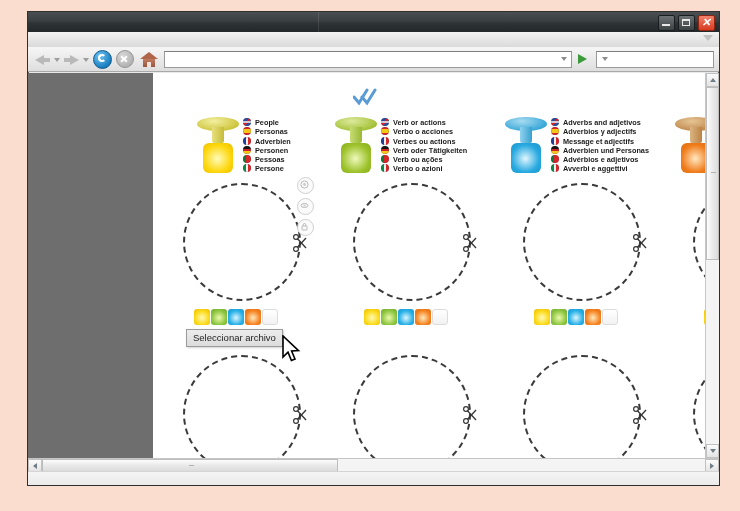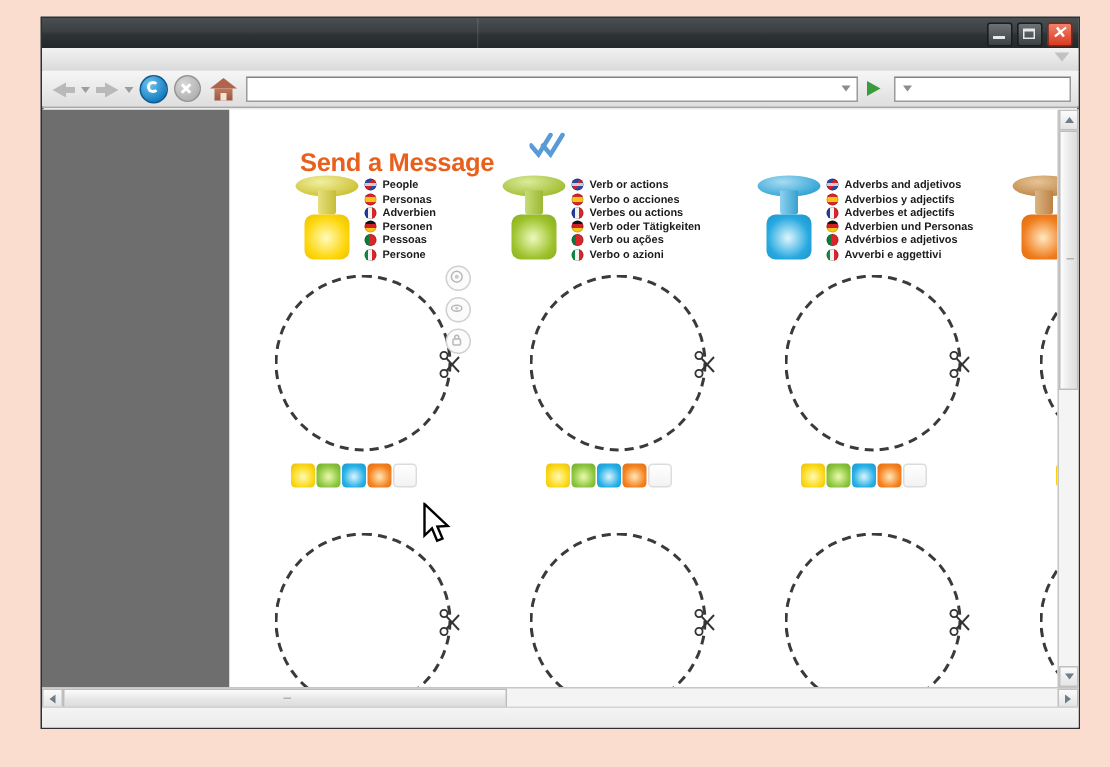--- a/index.html
+++ b/index.html
@@ -239,21 +239,21 @@
     position:absolute;left:4px;top:2px;width:42px;height:14px;border-radius:50%;
   }
   .pin-stem{
     position:absolute;left:19px;top:12px;width:12px;height:16px;border-radius:0 0 2px 2px;
   }
   .pin-sq{
     position:absolute;left:10px;top:28px;width:30px;height:30px;border-radius:6px;
   }
 
   .langs{position:absolute;left:50px;top:3px;}
-  .langrow{display:flex;align-items:flex-end;height:9.3px;}
+  .langrow{display:flex;align-items:flex-start;height:9.3px;}
   .flag{
     width:8px;height:8px;border-radius:50%;flex:0 0 auto;margin-right:4px;
     box-shadow:0 0 0 0.5px rgba(0,0,0,.25) inset;
     position:relative;overflow:hidden;
   }
   .flag.uk{background:linear-gradient(135deg,#2c4a9e 0 40%,#d42028 40% 60%,#2c4a9e 60%);}
   .flag.uk::after{content:"";position:absolute;left:0;top:3px;width:8px;height:2px;background:#eee;opacity:.8;}
   .flag.es{background:linear-gradient(to bottom,#d8262b 0 28%,#f5c518 28% 72%,#d8262b 72%);}
   .flag.fr{background:linear-gradient(to right,#1f3d99 0 33%,#f2f2f2 33% 66%,#d8262b 66%);}
   .flag.de{background:linear-gradient(to bottom,#151515 0 33%,#cf2027 33% 66%,#f5c518 66%);}
@@ -354,21 +354,20 @@
 
     </div>
   </div>
 
   <div class="viewport">
 
     <div class="sidepane"></div>
 
     <div class="page">
 
-      <h1 class="page-title">Send a Message</h1>
       <div class="checks">
         <svg width="24" height="18" viewBox="0 0 24 18">
           <path d="M1 9 L6 15 L14 2" stroke="#5b9bd5" stroke-width="3" fill="none" stroke-linecap="round"></path>
           <path d="M9 9 L14 15 L22 2" stroke="#5b9bd5" stroke-width="3" fill="none" stroke-linecap="round"></path>
         </svg>
       </div>
 
       <div class="legend-col" style="left:40px;">
         <div class="pin-wrap">
           <div class="pin-head" style="background:radial-gradient(ellipse at 40% 30%,#f2efa0,#cfc63f 70%,#b5ab2c);"></div>
@@ -447,21 +446,21 @@
           <div class="langrow">
               <span class="flag uk"></span>
               <span class="langtxt">Adverbs and adjetivos</span>
             </div>
           <div class="langrow">
               <span class="flag es"></span>
               <span class="langtxt">Adverbios y adjectifs</span>
             </div>
           <div class="langrow">
               <span class="flag fr"></span>
-              <span class="langtxt">Adverbes et adjectifs</span>
+              <span class="langtxt">Message et adjectifs</span>
             </div>
           <div class="langrow">
               <span class="flag de"></span>
               <span class="langtxt">Adverbien und Personas</span>
             </div>
           <div class="langrow">
               <span class="flag pt"></span>
               <span class="langtxt">Advérbios e adjetivos</span>
             </div>
           <div class="langrow">
@@ -580,20 +579,21 @@
       </div>
       <div class="scissors" style="left:478px;top:332px;">
         <svg width="18" height="20" viewBox="0 0 18 20">
           <circle cx="5" cy="4" r="2.4" fill="none" stroke="#333" stroke-width="1.2"></circle>
           <circle cx="5" cy="16" r="2.4" fill="none" stroke="#333" stroke-width="1.2"></circle>
           <path d="M6.5 5.8 L15 15" stroke="#333" stroke-width="1.3" fill="none"></path>
           <path d="M6.5 14.2 L15 5" stroke="#333" stroke-width="1.3" fill="none"></path>
         </svg>
       </div>
 
+      <div class="tooltip" style="left:33px;top:256px;">Seleccionar archivo</div>
       <div class="cursor" style="left:128px;top:262px;">
         <svg width="22" height="30" viewBox="0 0 22 30">
           <path d="M2 1 L2 22 L7 17.2 L10.4 25.5 L14 24 L10.6 16 L17.5 15.6 Z" fill="#ffffff" stroke="#000000" stroke-width="1.6" stroke-linejoin="miter"></path>
         </svg>
       </div>
 
     </div>
 
     <div class="vscroll">
       <div class="btn up">

